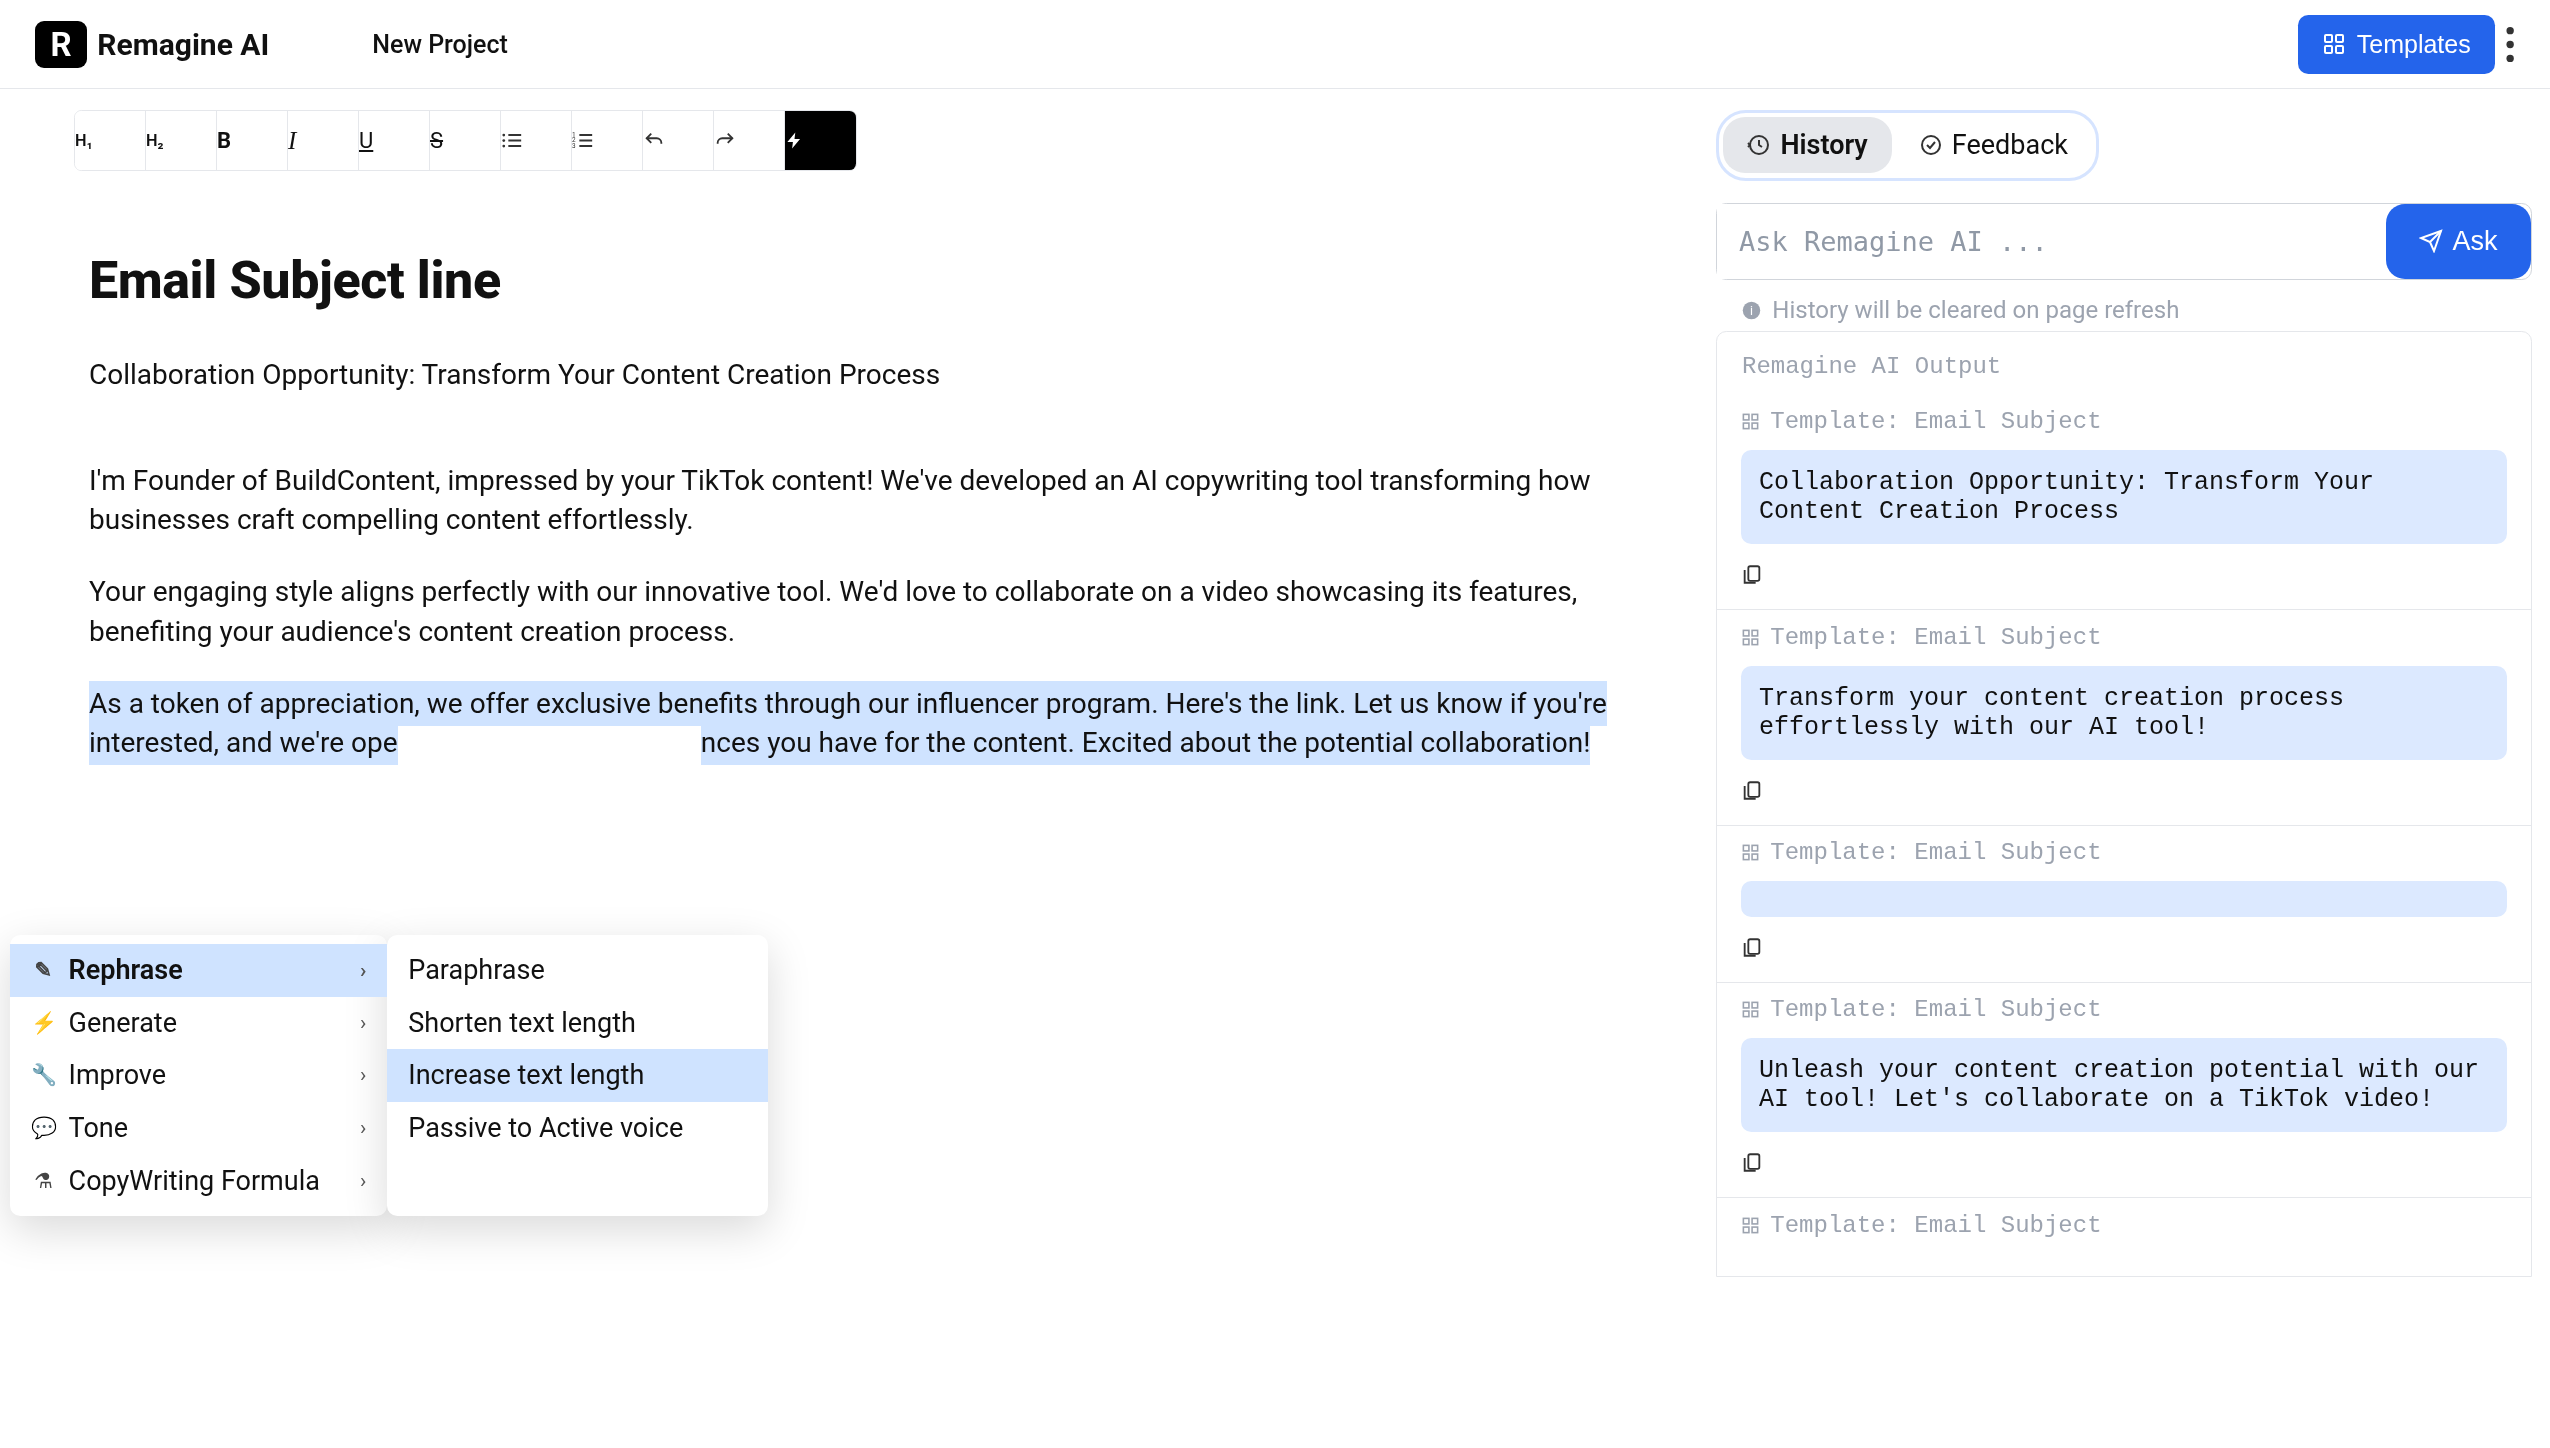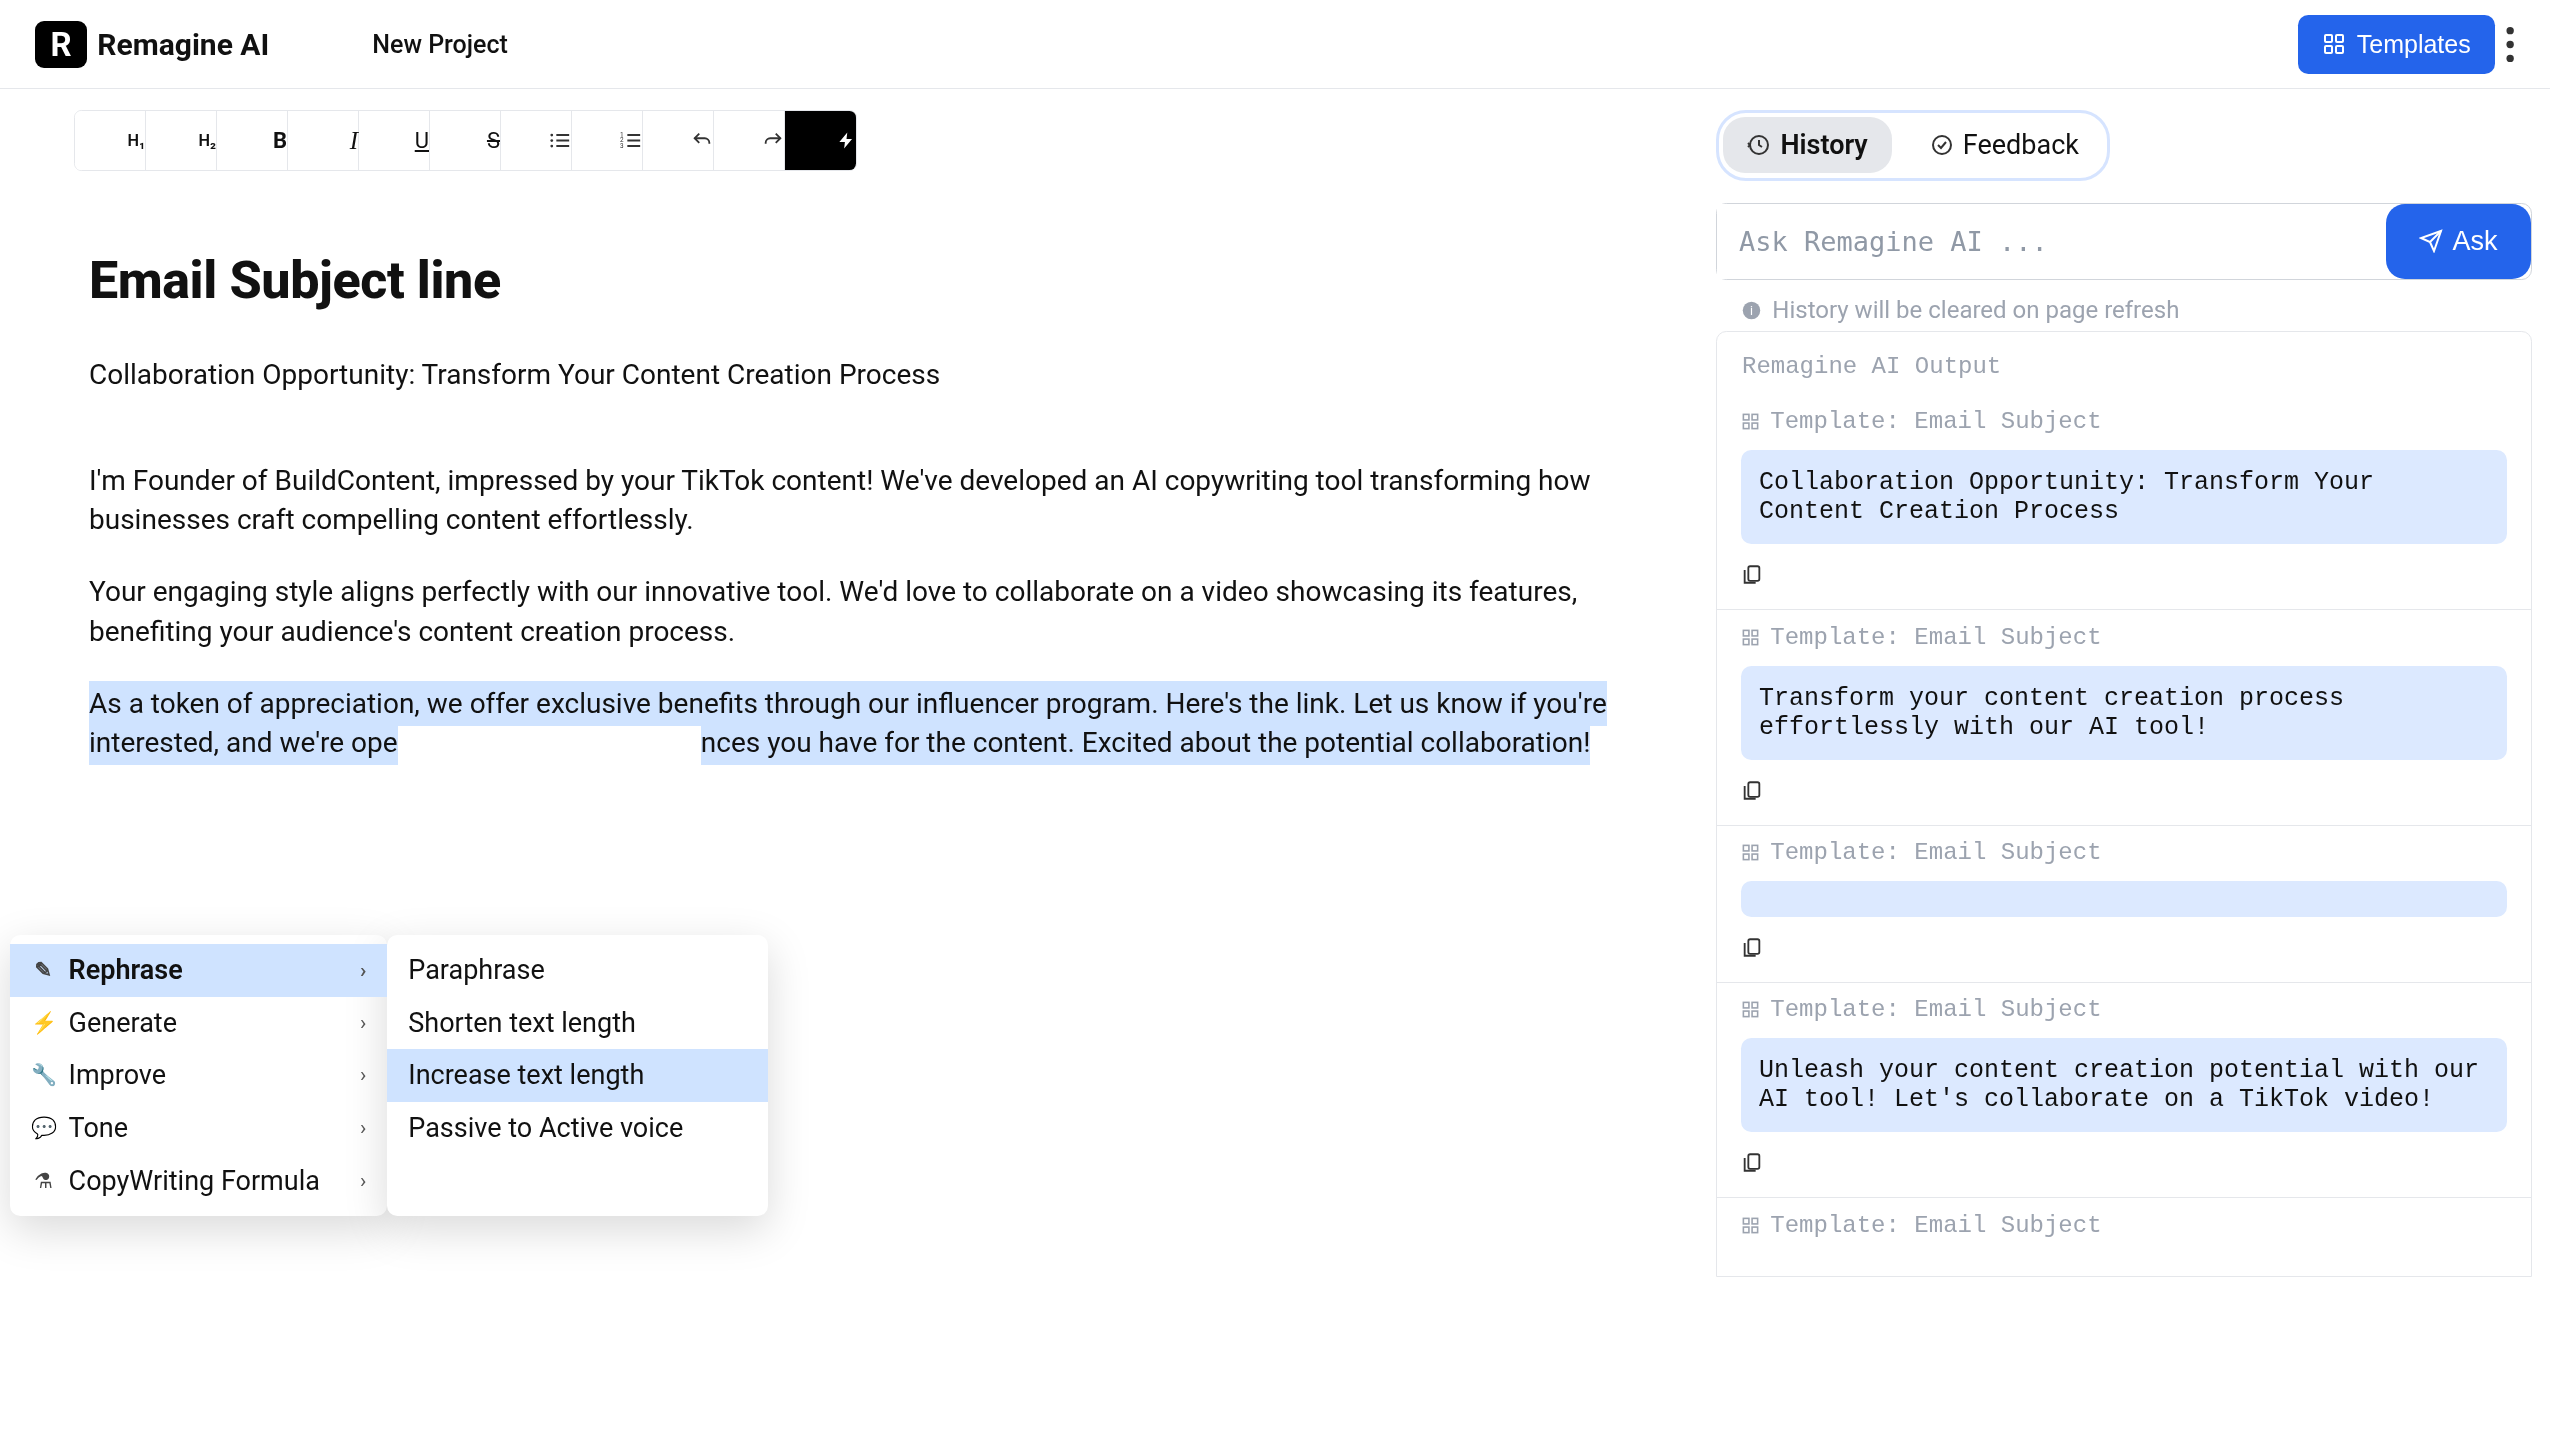--- a/index.html
+++ b/index.html
@@ -13,21 +13,21 @@
 .header-right { margin-left: auto; display: flex; align-items: center; gap: 10px; justify-content: center; }
 .templates-btn { display: flex; align-items: center; gap: 10.3px; background: #2464eb; color: #fff; padding: 15px 24px; border-radius: 10.3px; font-size: 25px; font-weight: 500; border: none; cursor: pointer; }
 .kebab { font-size: 30px; cursor: pointer; color: #333; }
 
 .main-layout { display:flex; height: calc(100% - 89px); }
 .editor-col { flex: 1 1 auto; padding: 0; position: relative; }
 .sidebar-col { width: 835px; border-left: 0.7px solid transparent; padding-top: 21px; }
 
 .toolbar-row { display:flex; margin-top: 21px; margin-left: 74px; }
 .tb-group { display:flex; border:0.7px solid #e5e7eb; border-radius: 7.4px; overflow:hidden; }
-.tb-btn { width:71px; height:59px; display:flex; align-items:center; justify-content:flex-end; font-size:22px; border-right:0.7px solid #e5e7eb; background:#fff; cursor:pointer; }
+.tb-btn { width:71px; height:59px; display:flex; align-items:center; justify-content:flex-start; font-size:22px; border-right:0.7px solid #e5e7eb; background:#fff; cursor:pointer; }
 .tb-btn:last-child { border-right:none; }
 .tb-btn.dark { background:#000; color:#fff; }
 .tb-sub { font-size: 16.3px; font-weight:600; }
 
 .editor-content { margin: 74px 0 0 89px; max-width: 1552px; font-size: 28px; line-height: 1.4; }
 .editor-heading { font-size: 52px; font-weight: 800; margin-bottom: 37px; letter-spacing:-0.4px; }
 .para { margin-bottom: 33px; }
 .highlighted { background: #cfe3ff; display: inline; padding: 6px 0; }
 
 
@@ -35,21 +35,21 @@
 .menu-col { background:#fff; border-radius: 10.3px; box-shadow: 0 13.3px 44px rgba(0,0,0,.15); padding: 9px 0; }
 .menu-col.primary { width: 377px; }
 .menu-col.secondary { width: 381px; margin-left: 0px; }
 .menu-item { display:flex; align-items:center; padding: 10.3px 21px; font-size: 27px; cursor:pointer; gap:13.3px; position:relative; }
 .menu-item.selected { background:#cfe3ff; font-weight:600; }
 .menu-item.hover-sub { background:#cfe3ff;text-align:right; }
 .menu-item .chev { margin-left:auto; font-size:21px; color:#555; }
 .mi-icon { width:24px; text-align:center; font-size:21px; color:#444; }
 
 
-.tabs-wrap { display:flex; border:3px solid #d6e4ff; border-radius: 30px; padding:4.4px; width:fit-content; margin-left: 0; gap:14px;justify-content:center; }
+.tabs-wrap { display:flex; border:3px solid #d6e4ff; border-radius: 30px; padding:4.4px; width:fit-content; margin-left: 0; gap:3px;justify-content:center; }
 .tabs-wrap .tab { display:flex; align-items:center; gap:9px; padding: 12px 24px; font-size: 27px; border-radius: 22px; cursor:pointer; }
 .tabs-wrap .tab.active { background:#e5e7eb; font-weight:600; }
 .ask-box { margin-top: 22px; width: 816px; border:0.7px solid #d1d5db; border-radius: 10.3px; display:flex; }
 .ask-input { flex:1; padding: 22px; font-size: 27px; border:none; outline:none; resize:none; color:#111; }
 .ask-input::placeholder { color:#9099a6; }
 .ask-btn { width:145px; background:#2464eb; color:#fff; font-size:27px; font-weight:500; display:flex;align-items:center; justify-content:center; gap:9px; border:none; border-radius: 19px; cursor:pointer; }
 .history-note { display:flex; align-items:center; gap:10.3px; color:#9ca3af; font-size: 24px; margin: 16.3px 0 7.4px 25px; }
 .ai-out-header { color:#9ca3af; font-size:24px; margin:7.4px 0 15px 25px; }
 
 .output-panel { width:816px; border:0.7px solid #e5e7eb; border-radius: 10.3px 10.3px 0 0; padding: 13.3px 0 0 0; font-family: Liberation Mono, monospace; }

